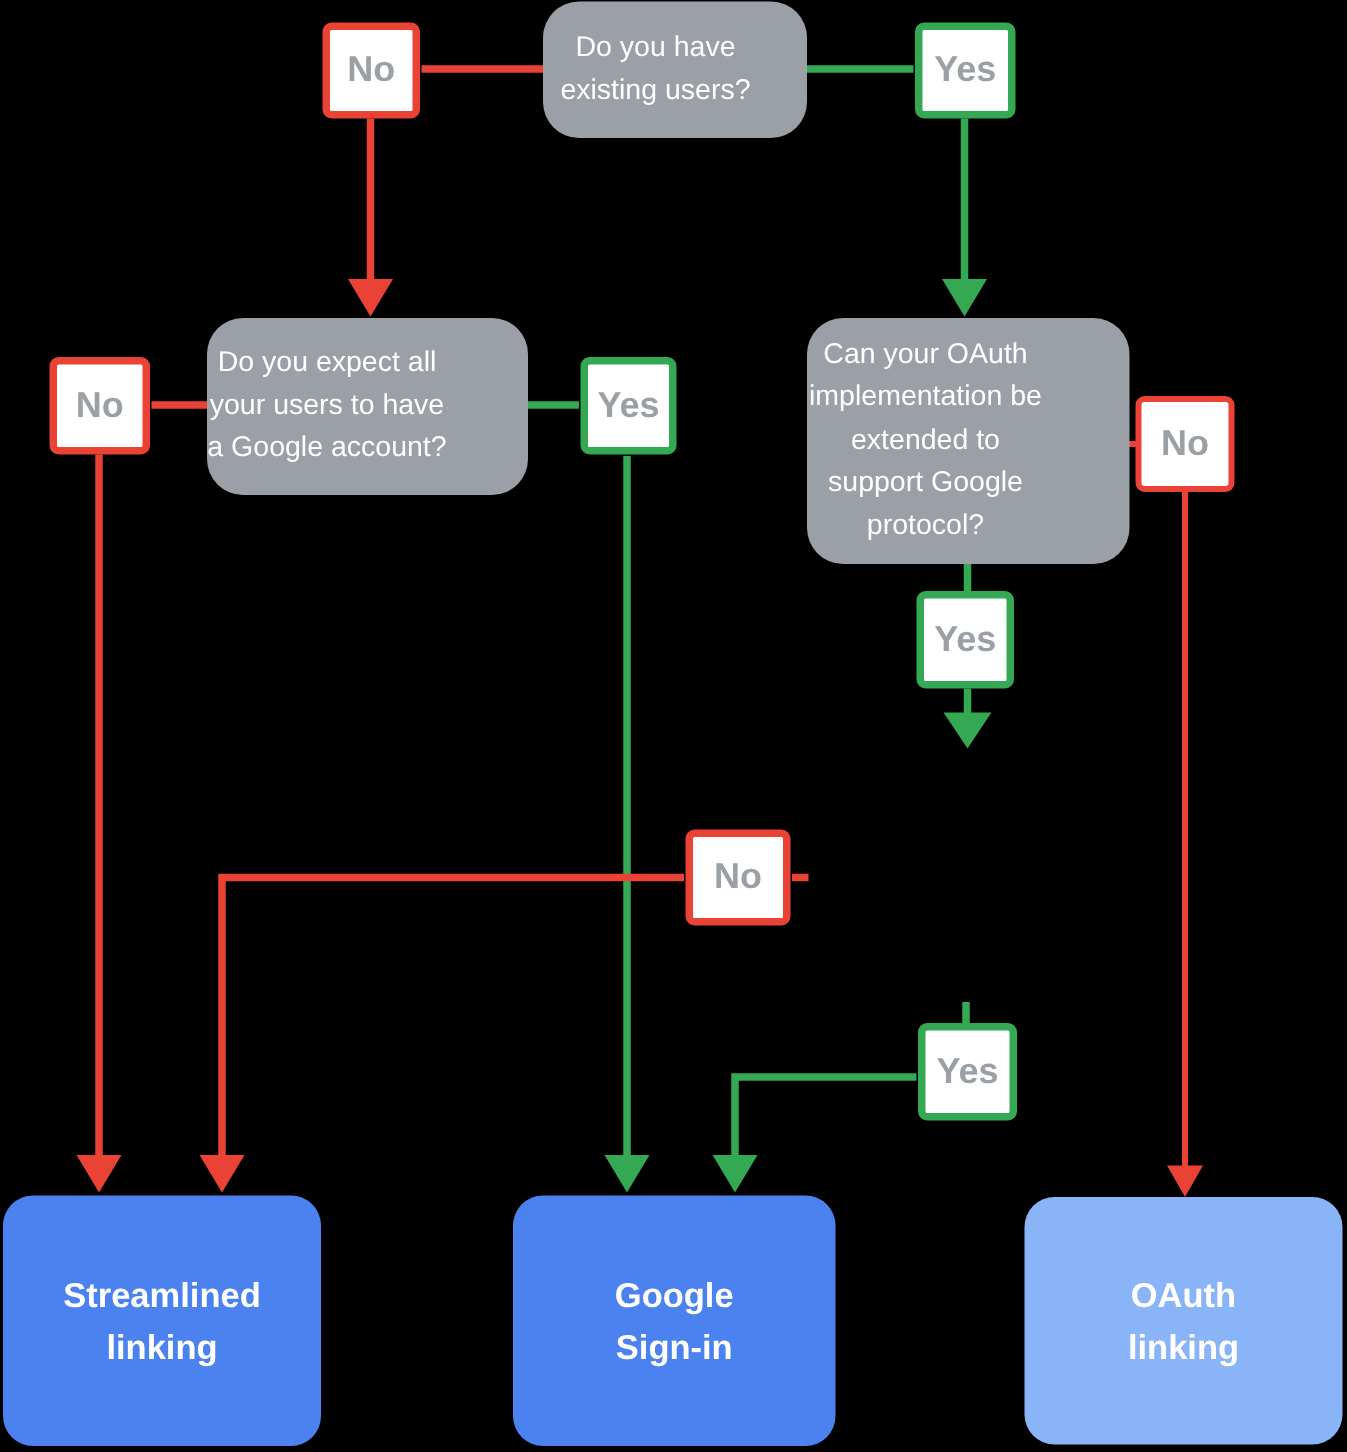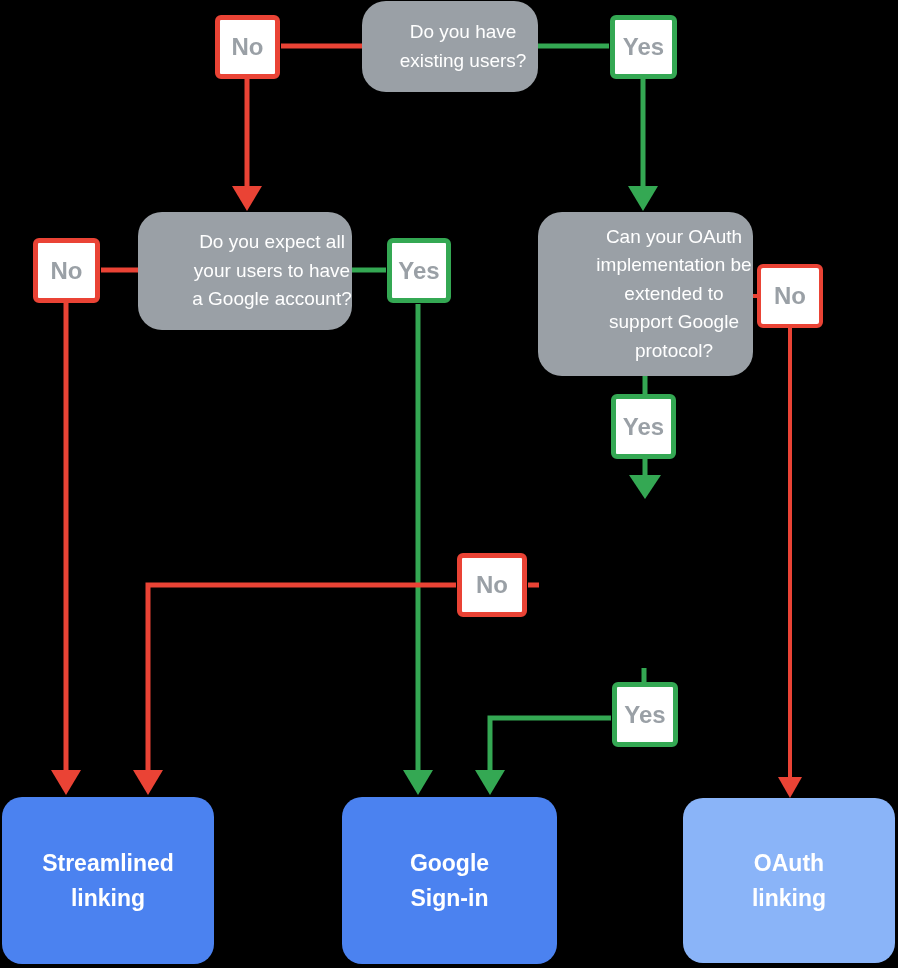--- a/index.html
+++ b/index.html
@@ -18,21 +18,21 @@
   }
   .layer{position:absolute;left:0;top:0;width:898px;height:968px;}
   .stroke-red{stroke:var(--red);fill:none;}
   .stroke-green{stroke:var(--green);fill:none;}
   .fill-red{fill:var(--red);stroke:none;}
   .fill-green{fill:var(--green);stroke:none;}
   .w5{stroke-width:5;}
   .w4{stroke-width:4;}
   .decision{
     position:absolute;background:var(--gray);border-radius:24px;color:var(--white);
-    display:flex;align-items:center;justify-content:flex-end;text-align:center;
+    display:flex;align-items:center;justify-content:flex-start;text-align:center;
     font-size:19px;line-height:1.5;
   }
   .decision .txt{display:block;}
   .badge{
     position:absolute;background:var(--white);border-radius:6px;box-sizing:border-box;
     display:flex;align-items:center;justify-content:center;
     font-size:24px;font-weight:700;color:var(--badge-text);border:5px solid var(--red);
   }
   .badge.green{border-color:var(--green);}
   .badge.thin{border-width:4px;}

